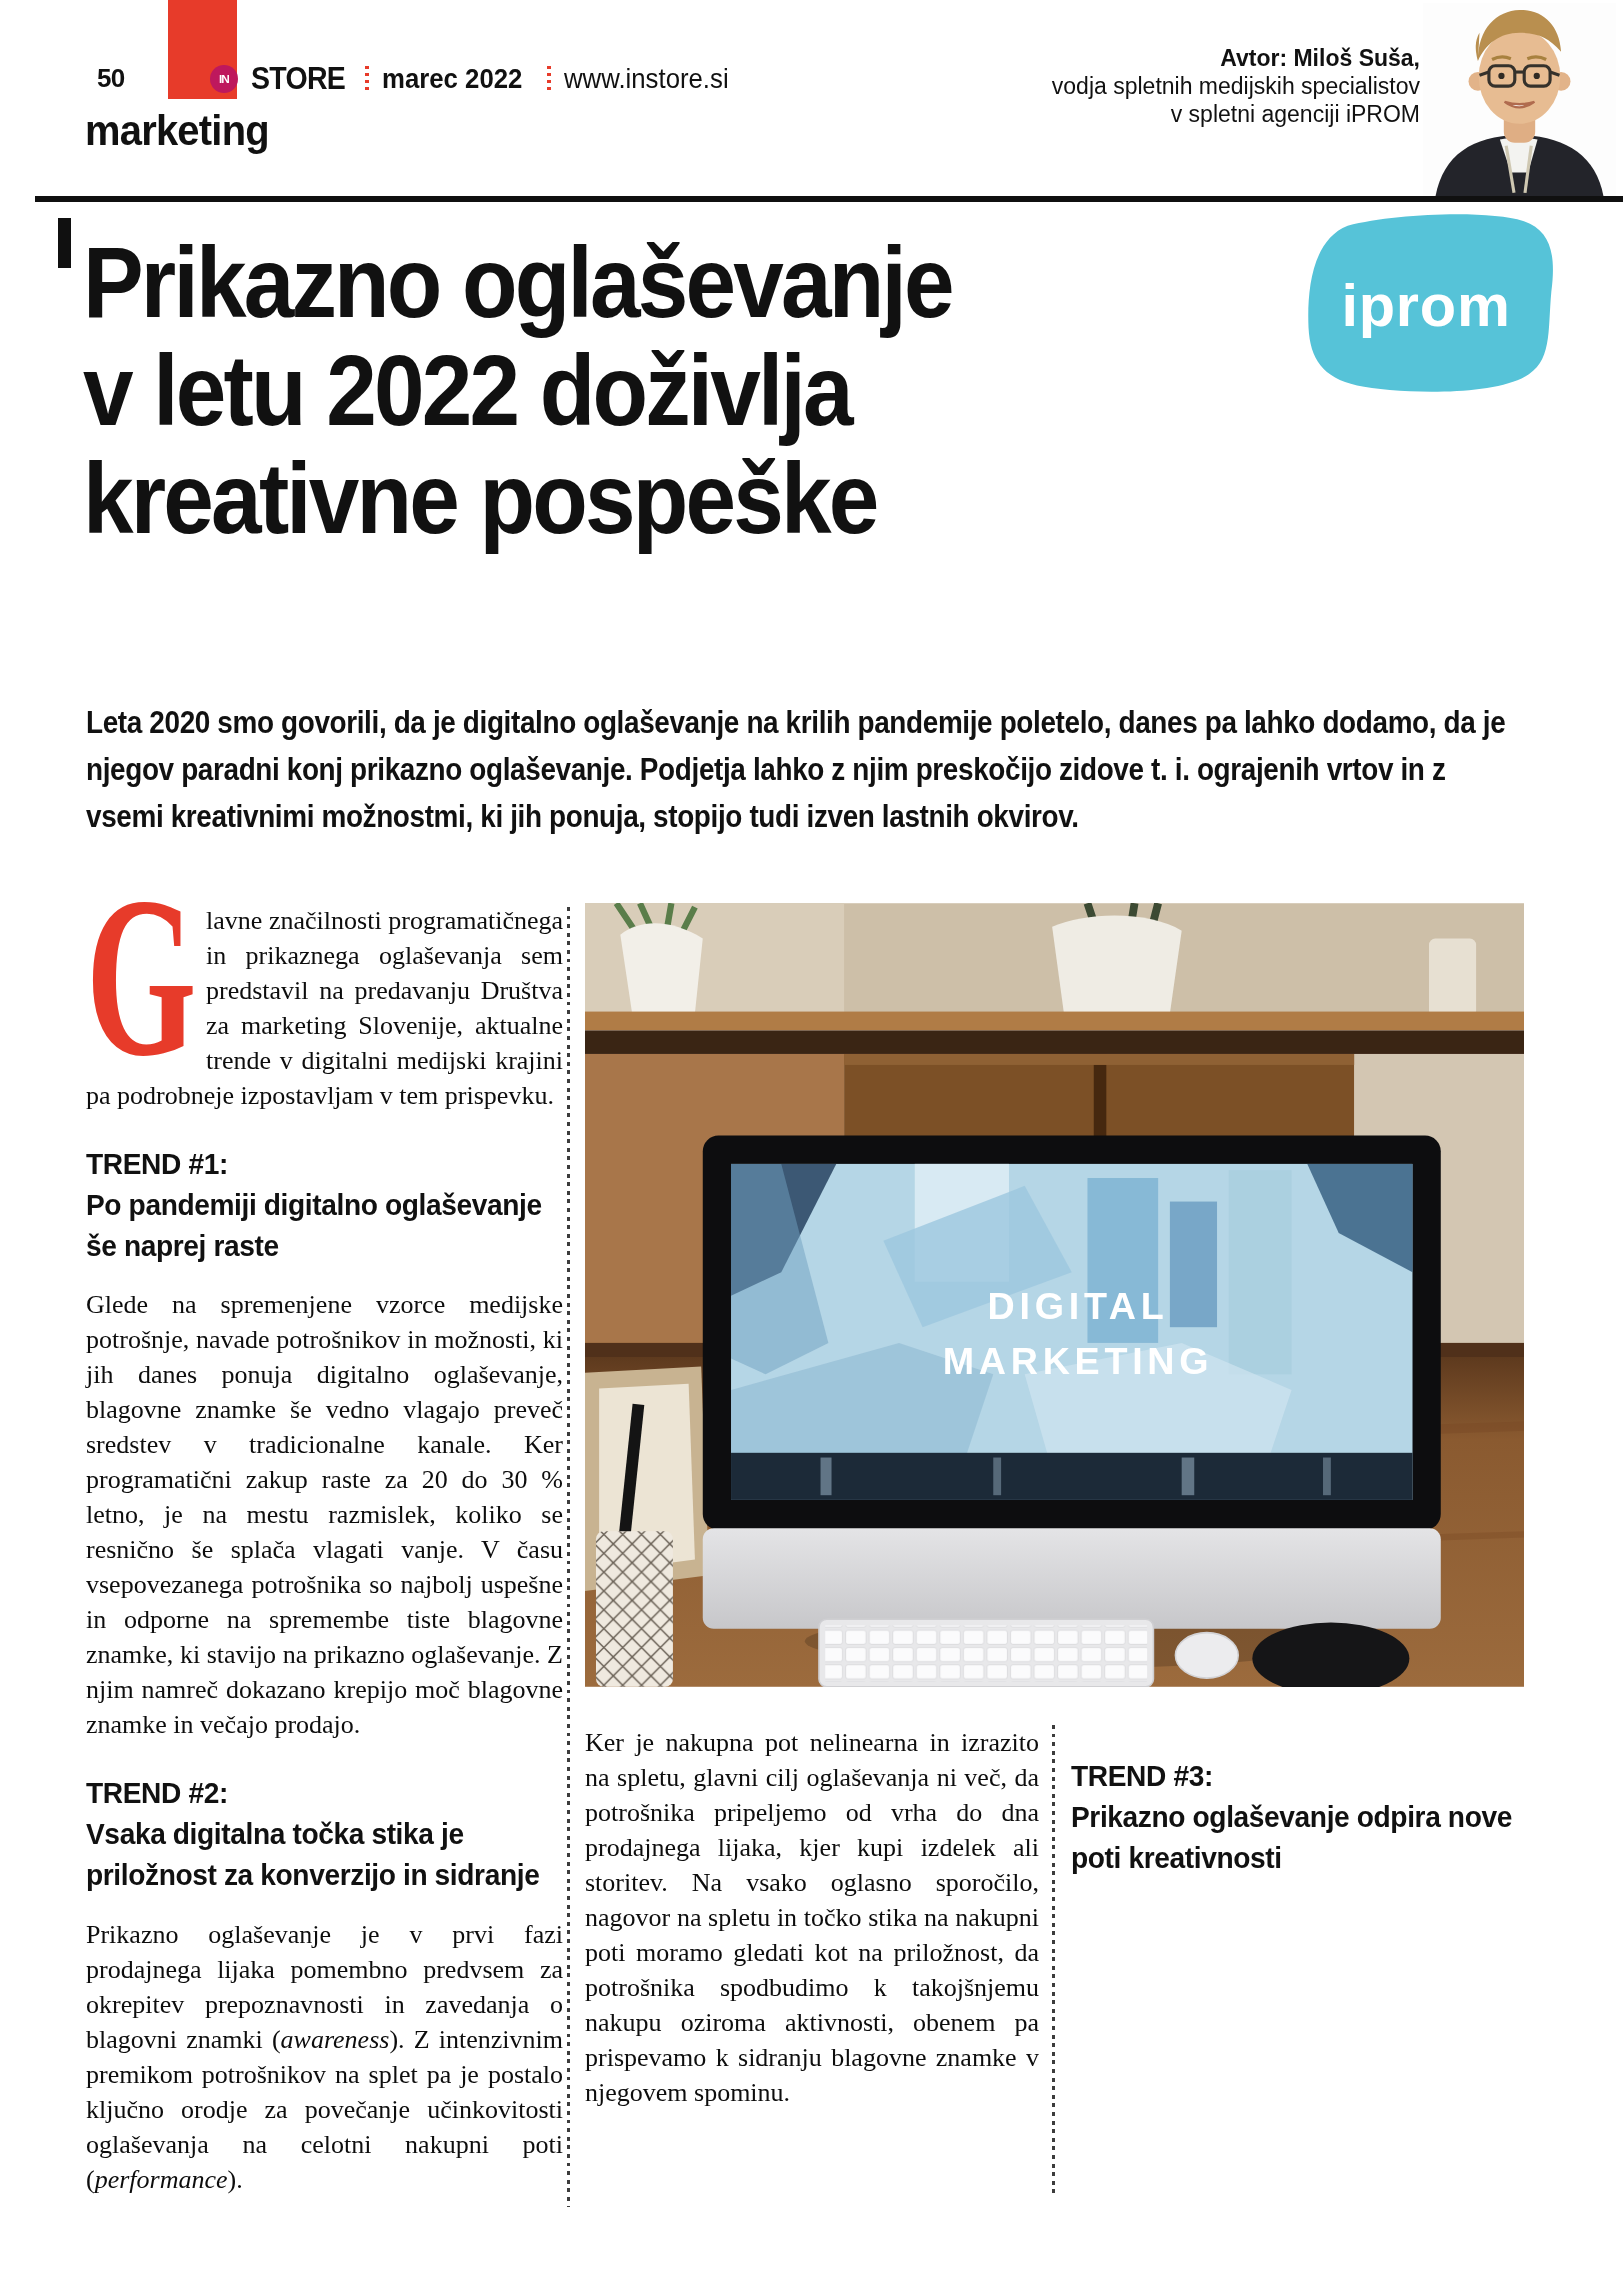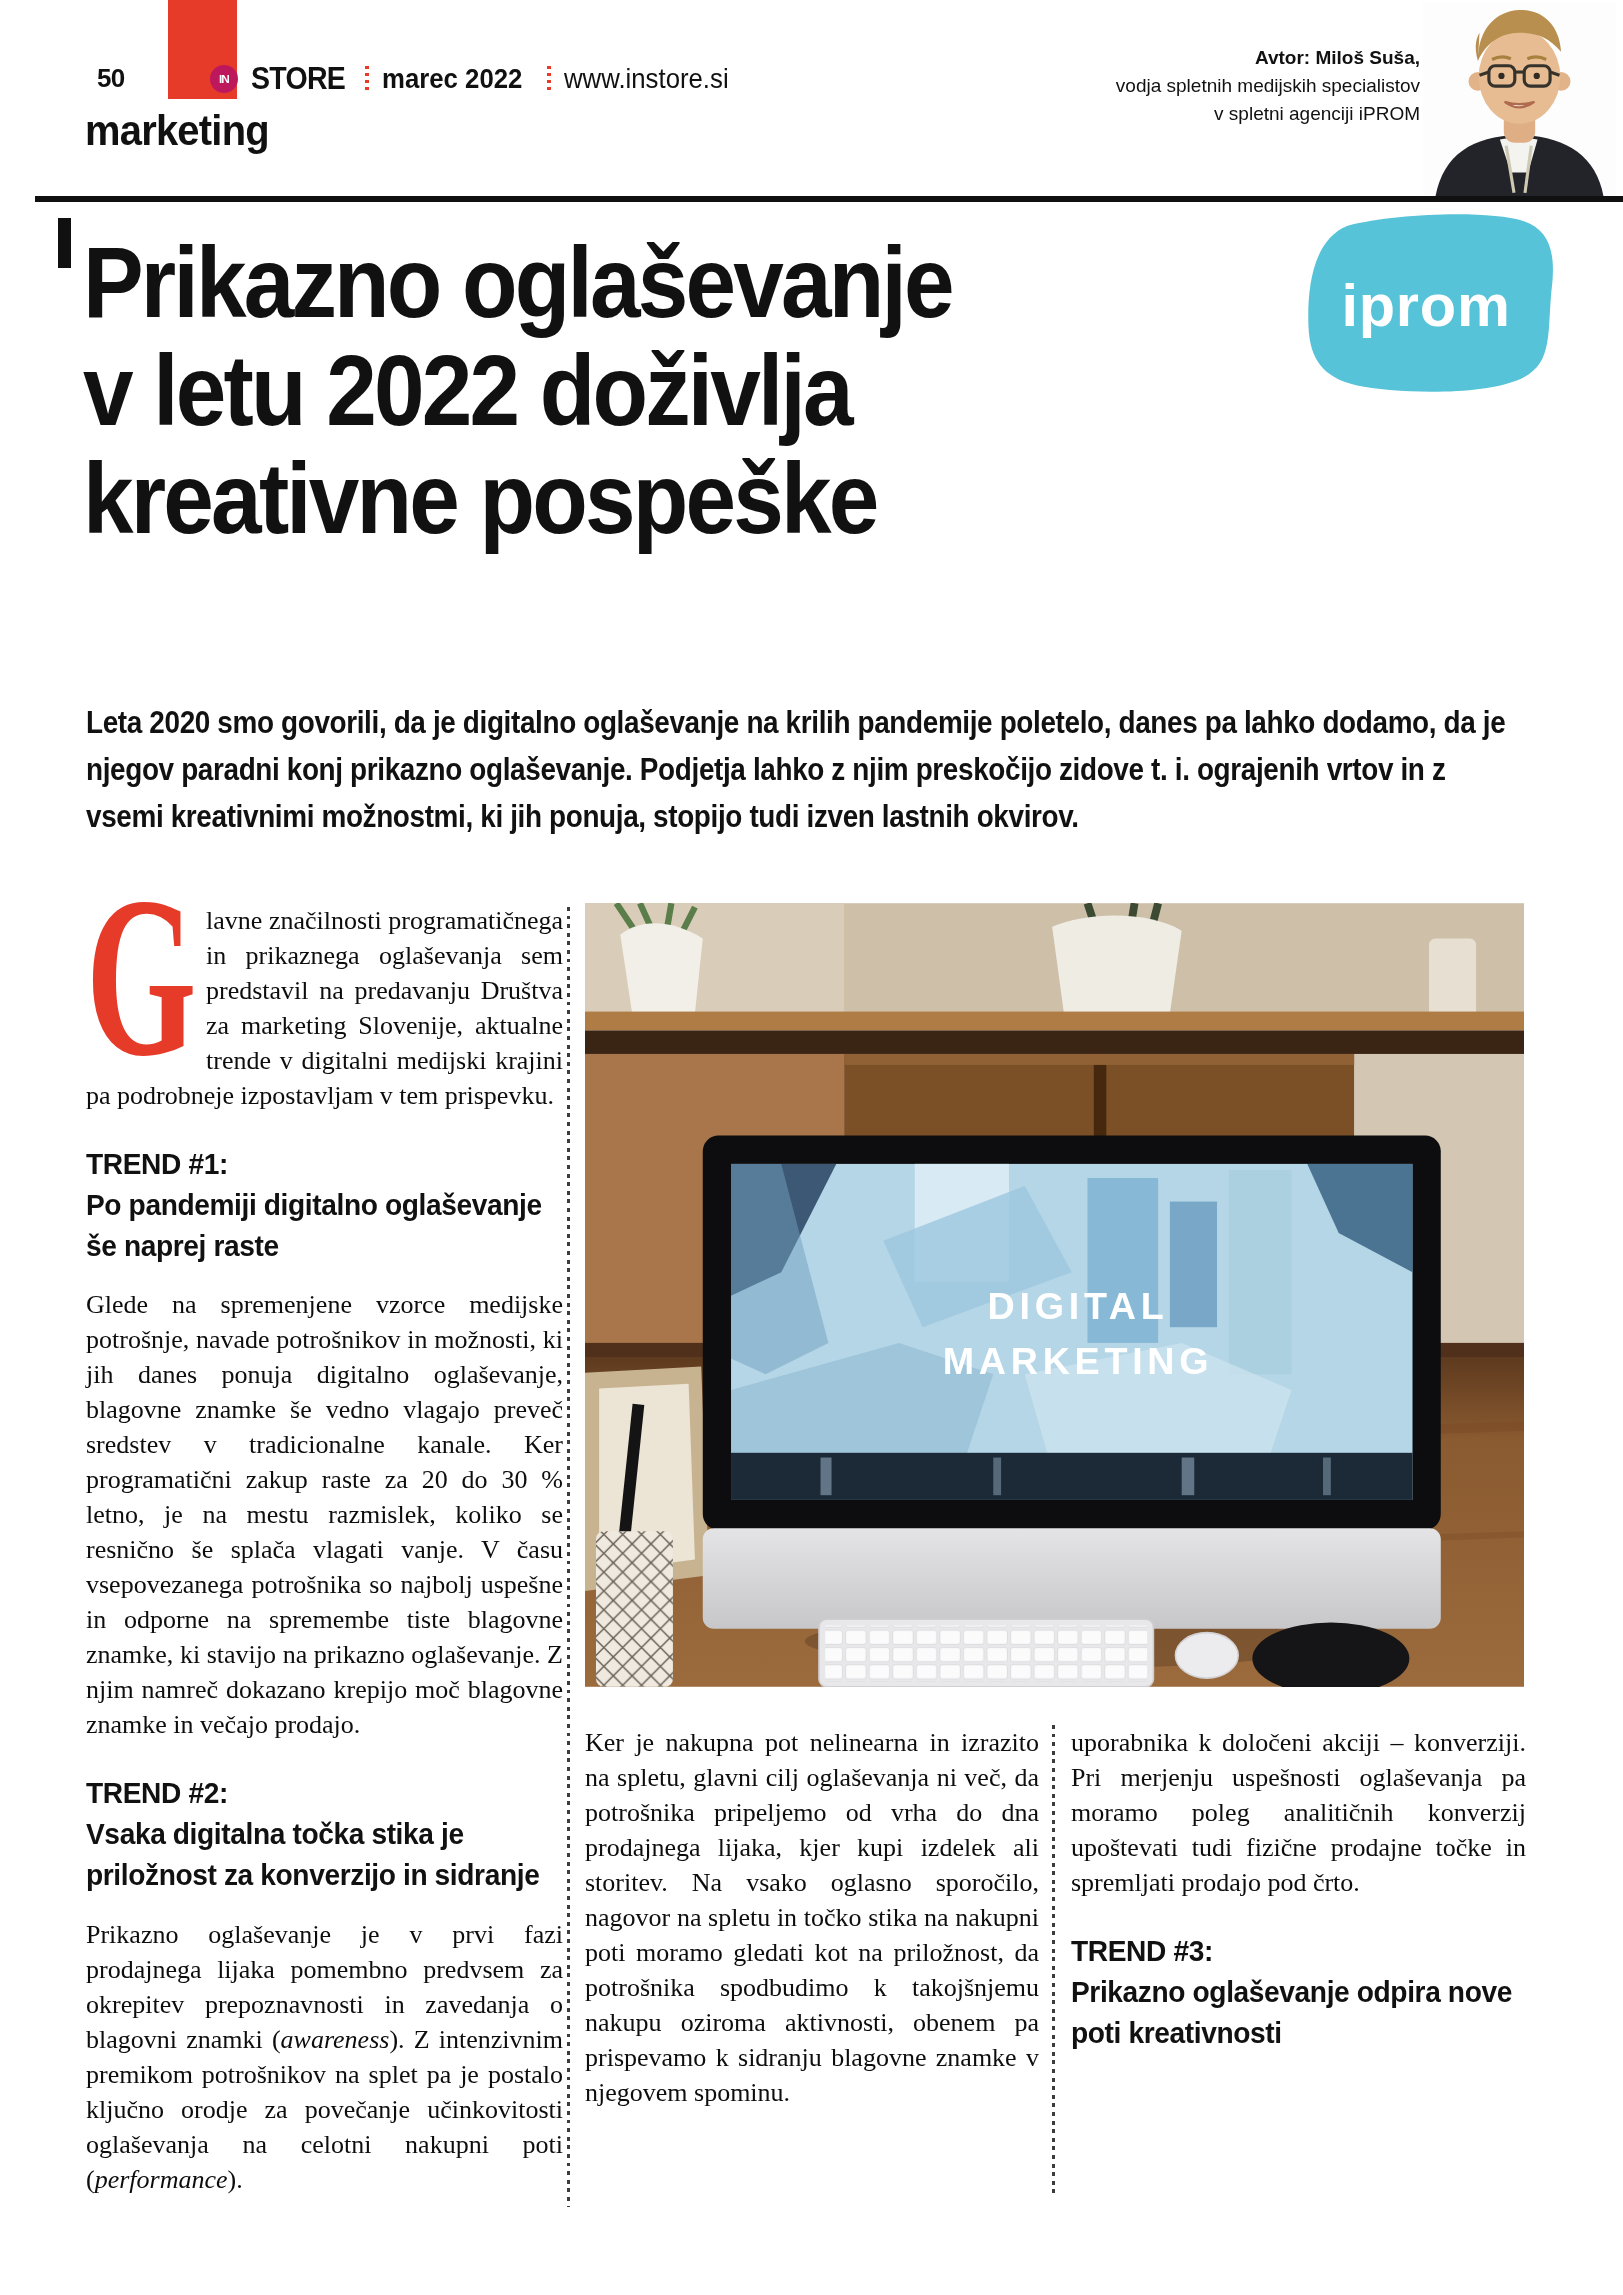--- a/index.html
+++ b/index.html
@@ -21,21 +21,21 @@
   .mast-row{left:210px;top:64px;display:flex;align-items:center;gap:12.6px;height:30px;}
   .in-circle{width:28px;height:28px;border-radius:50%;background:#be185d;color:#fff;
     display:flex;align-items:center;justify-content:center;font-size:11.8px;font-weight:bold;letter-spacing:-0.8px;}
   .store{font-size:31px;font-weight:bold;letter-spacing:-0.8px;transform:scaleX(.92);transform-origin:left center;}
   .issue{font-size:28px;font-weight:bold;transform:scaleX(.92);transform-origin:left center;}
   .site{font-size:28px;transform:scaleX(.92);transform-origin:left center;}
   .hsep{width:3.9px;height:27px;background:repeating-linear-gradient(to bottom,var(--red) 0 3.1px,transparent 3.1px 7px);}
   .section-title{left:85px;top:107px;font-size:42px;font-weight:bold;letter-spacing:-0.8px;transform:scaleX(.95);transform-origin:left top;}
 
   
-  .author{right:203px;top:44px;text-align:right;line-height:28px;font-size:19px;}
+  .author{right:203px;top:44px;text-align:right;line-height:28px;font-size:23px;}
   .author .name{font-weight:bold;}
   .portrait{left:1423px;top:3.1px;width:193px;height:193px;}
 
   .head-rule{left:35px;top:196px;width:1589px;height:6.3px;background:#101010;}
   .head-tick{left:58px;top:218px;width:13.4px;height:50px;background:#101010;}
 
   
   .headline{left:83px;top:228px;width:1492px;font-size:101px;line-height:108px;
     font-weight:bold;letter-spacing:-3.1px;transform:scaleX(.9);transform-origin:left top;}
   .iprom{left:1302px;top:210px;width:259px;height:188px;}
@@ -248,19 +248,18 @@
       <rect x="14" y="800" width="98" height="198" rx="10" fill="url(#lattice)"></rect>
     </g>
   </svg>
 </div>
 
 <div class="abs col2">
   <p class="serif para">Ker je nakupna pot nelinearna in izrazito na spletu, glavni cilj oglaševanja ni več, da potrošnika pripeljemo od vrha do dna prodajnega lijaka, kjer kupi izdelek ali storitev. Na vsako oglasno sporočilo, nagovor na spletu in točko stika na nakupni poti moramo gledati kot na priložnost, da potrošnika spodbudimo k takojšnjemu nakupu oziroma aktivnosti, obenem pa prispevamo k sidranju blagovne znamke v njegovem spominu.</p>
 </div>
 
 <div class="abs col3">
-  <p class="serif para">uporabnika k določeni akciji – konverziji. Pri merjenju uspešnosti oglaševanja pa moramo poleg analitičnih konverzij upoštevati tudi fizične prodajne točke in spremljati prodajo pod črto.</p>
   <div class="trend">
     <div>TREND #3:</div>
     <div>Prikazno oglaševanje odpira nove poti kreativnosti</div>
   </div>
 </div>
 
 
 </body></html>

